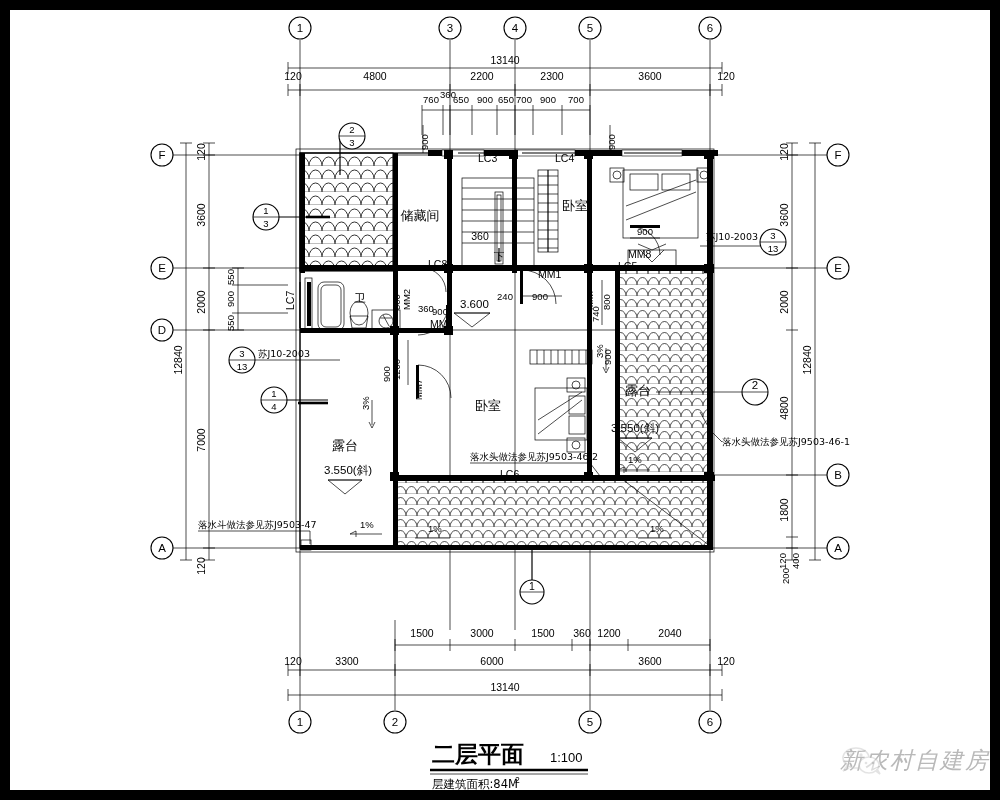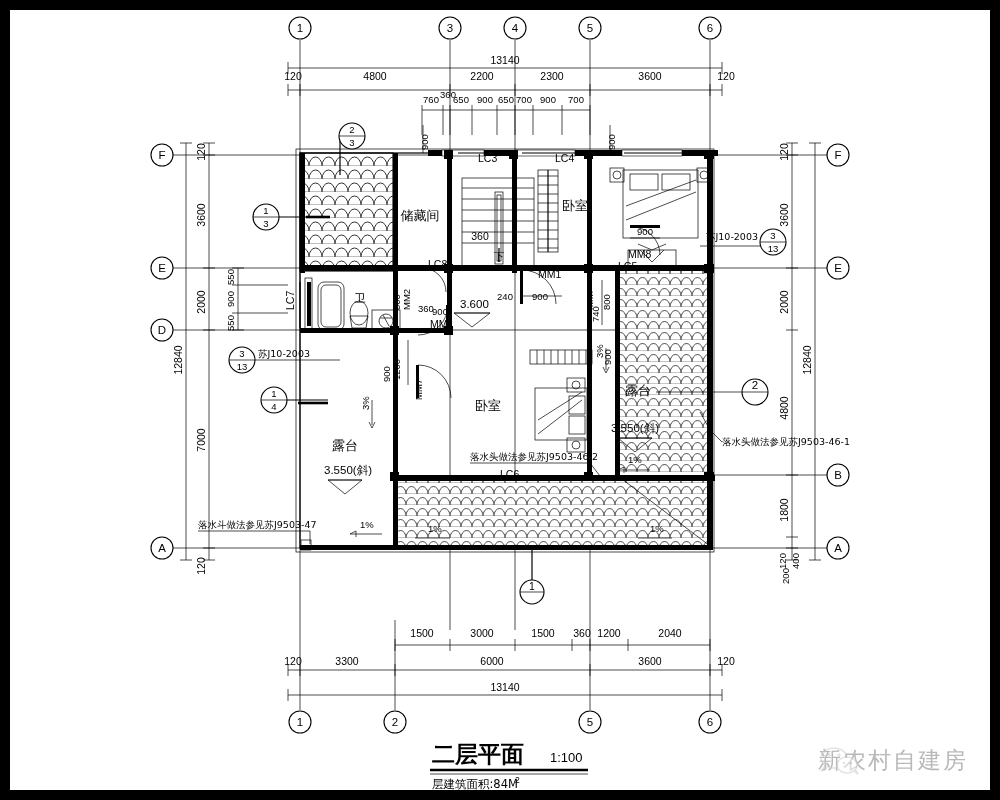--- a/index.html
+++ b/index.html
@@ -21,21 +21,21 @@
   .t10{font-size:10.5px;}
   .t11{font-size:11.5px;}
   .t13{font-size:13px;}
   .t22{font-size:23px;font-weight:bold;}
   .cjk{font-family:"DejaVu Sans","Liberation Sans",sans-serif;}
   .ctr{text-anchor:middle;}
   .end{text-anchor:end;}
   .bub{fill:#fff;stroke:#000;stroke-width:1.1;}
   .wallfill{fill:#000;}
   .white{fill:#fff;}
-  #wm{position:absolute;right:22px;bottom:14px;display:flex;align-items:flex-end;gap:9px;}
+  #wm{position:absolute;right:0;bottom:14px;display:flex;align-items:flex-end;gap:9px;font-style:italic;}
   #wm .lg{width:42px;height:30px;opacity:.5;}
   #wm .wt{font-family:"DejaVu Sans","Liberation Sans",sans-serif;font-size:23px;
           color:#b9b9b9;letter-spacing:2px;}
 </style>
 </head>
 <body>
 
 <div id="page">
  <div id="sheet">
 

